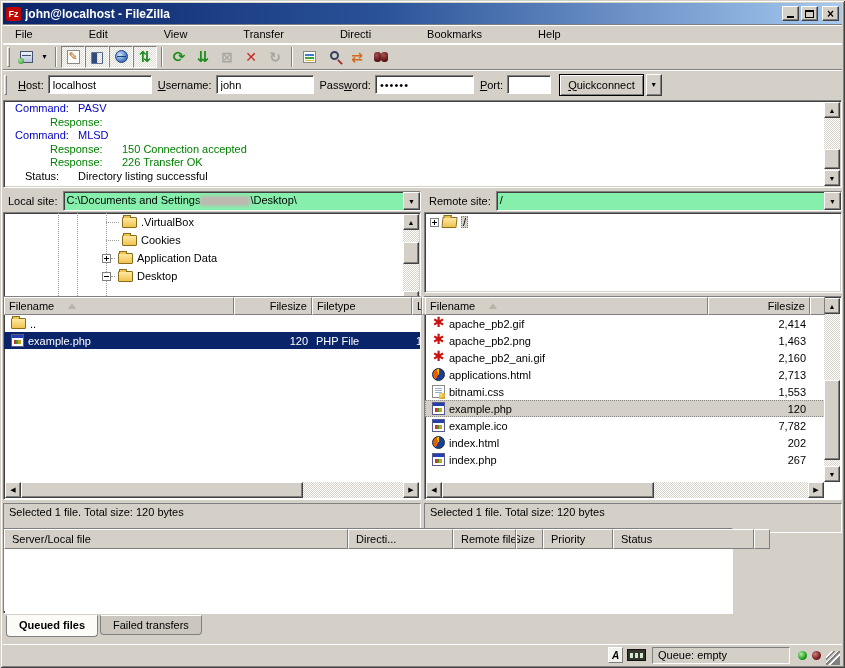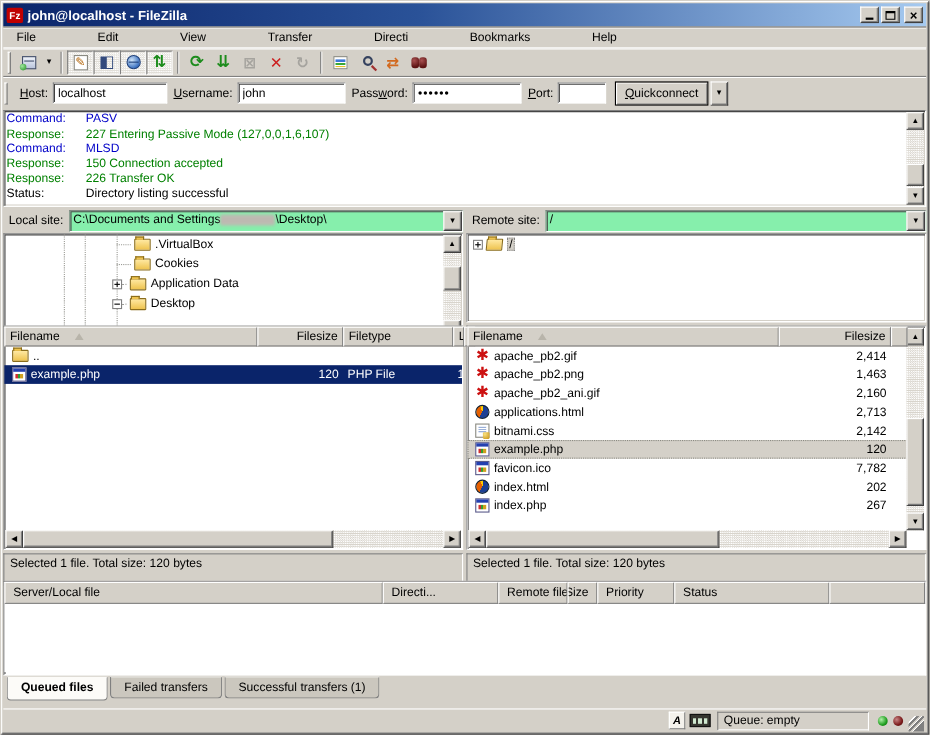--- a/index.html
+++ b/index.html
@@ -77,22 +77,22 @@
   .tfield{height:19px;background:#fff;border:1px solid;border-color:#808080 #fff #fff #808080;
           box-shadow:inset 1px 1px 0 #404040;font:11px "Liberation Sans",sans-serif;padding:1px 4px;}
   #host-input{width:104px;} #user-input{width:98px;} #pass-input{width:99px;letter-spacing:1px;} #port-input{width:44px;}
   #qc-btn{height:22px;padding:2px 8px;font:11px "Liberation Sans",sans-serif;background:#d4d0c8;
           border:1px solid #000;box-shadow:inset 1px 1px 0 #fff, inset -1px -1px 0 #808080;margin-left:8px;}
   #qc-drop{width:16px;height:22px;display:flex;align-items:center;justify-content:center;font-size:7px;margin-left:2px;}
 
   
   #log{position:absolute;left:3px;top:100px;width:839px;height:88px;padding:1px 2px;}
   .logline{display:flex;height:13.5px;line-height:13.5px;white-space:nowrap;}
-  .loglabel{width:72px;flex:none;}
-  .lc-command{color:#0000c8;} .lc-response{color:#008000;} .lc-status{color:#000;}
+  .loglabel{width:72px;flex:none;text-align:center;}
+  .lc-command{color:#0000c8;} .lc-response{color:#008000;padding-left:44px;} .lc-status{color:#000;}
   #log .vsb{position:absolute;top:1px;bottom:1px;right:1px;}
 
   
   .vsb{width:16px;background:repeating-conic-gradient(#fff 0% 25%,#d8d4cc 0% 50%);background-size:2px 2px;position:absolute;}
   .hsb{height:16px;background:repeating-conic-gradient(#fff 0% 25%,#d8d4cc 0% 50%);background-size:2px 2px;position:absolute;}
   .sbtn{position:absolute;width:16px;height:16px;display:flex;align-items:center;justify-content:center;
         font-size:7px;color:#000;background:#d4d0c8;border:1px solid;border-color:#fff #404040 #404040 #fff;
         box-shadow:inset -1px -1px 0 #808080, inset 1px 1px 0 #d4d0c8;}
   .sb-up{top:0;left:0;} .sb-dn{bottom:0;left:0;} .sb-l{left:0;top:0;} .sb-r{right:0;top:0;}
   .thumb{position:absolute;background:#d4d0c8;border:1px solid;border-color:#fff #404040 #404040 #fff;
@@ -149,21 +149,21 @@
   .frow{height:17px;display:flex;align-items:center;white-space:nowrap;}
   .fcell{padding:0 4px;overflow:hidden;flex:none;display:flex;align-items:center;height:17px;}
   .fcell.right{justify-content:flex-end;}
   .frow.sel-active{background:#0a246a;color:#fff;}
   .frow.sel-inactive{background:#d4d0c8;outline:1px dotted #8a8a82;outline-offset:-1px;}
 
   .statusline{position:absolute;height:30px;padding:2px 5px;border:1px solid;border-color:#808080 #fff #fff #808080;
               white-space:nowrap;overflow:hidden;}
 
   
-  #queue{position:absolute;left:3px;top:528px;width:839px;height:86px;background:#fff;
+  #queue{position:absolute;left:3px;top:528px;width:730px;height:86px;background:#fff;
          border:1px solid;border-color:#808080 #fff #fff #808080;box-shadow:inset 1px 1px 0 #404040;}
   #queue .lheader{height:20px;}
   #queue .hcell{padding:3px 7px;}
 
   
   #tabs{position:absolute;left:3px;top:615px;width:839px;height:24px;display:flex;align-items:flex-start;padding-left:3px;}
   .tab{padding:3px 12px 4px;border:1px solid #808080;border-top:1px solid #fff;border-radius:0 0 4px 4px;
        background:#cbc7be;margin-right:2px;height:20px;white-space:nowrap;}
   .tab.active{background:#fcfbf8;font-weight:bold;height:22px;border-top-color:#fcfbf8;}
 
@@ -277,21 +277,20 @@
   </div>
 
   <div id="log" class="sunken">
     <div id="log-lines">
         <div class="logline">
           <span class="loglabel lc-command">Command:</span>
           <span class="lc-command">PASV</span>
         </div>
         <div class="logline">
           <span class="loglabel lc-response">Response:</span>
-          <span class="lc-response">227 Entering Passive Mode (127,0,0,1,6,107)</span>
         </div>
         <div class="logline">
           <span class="loglabel lc-command">Command:</span>
           <span class="lc-command">MLSD</span>
         </div>
         <div class="logline">
           <span class="loglabel lc-response">Response:</span>
           <span class="lc-response">150 Connection accepted</span>
         </div>
         <div class="logline">
@@ -457,33 +456,33 @@
             <span class="fi fi-file fi-firefox"></span>
             <span>applications.html</span>
           </span>
           <span class="fcell right" style="width: 102px;">2,713</span>
         </div>
         <div class="frow">
           <span class="fcell" style="width: 283px;">
             <span class="fi fi-file fi-css"></span>
             <span>bitnami.css</span>
           </span>
-          <span class="fcell right" style="width: 102px;">2,142</span>
+          <span class="fcell right" style="width: 102px;">1,553</span>
         </div>
         <div class="frow sel-inactive">
           <span class="fcell" style="width: 283px;">
             <span class="fi fi-file fi-win"></span>
             <span>example.php</span>
           </span>
           <span class="fcell right" style="width: 102px;">120</span>
         </div>
         <div class="frow">
           <span class="fcell" style="width: 283px;">
             <span class="fi fi-file fi-win"></span>
-            <span>favicon.ico</span>
+            <span>example.ico</span>
           </span>
           <span class="fcell right" style="width: 102px;">7,782</span>
         </div>
         <div class="frow">
           <span class="fcell" style="width: 283px;">
             <span class="fi fi-file fi-firefox"></span>
             <span>index.html</span>
           </span>
           <span class="fcell right" style="width: 102px;">202</span>
         </div>
@@ -531,21 +530,20 @@
           <span>Status</span>
         </span>
         <span class="hcell" style="flex: 1 1 0%;"></span>
       </div>
     <div style="height:62px;background:#fff;"></div>
   </div>
 
   <div id="tabs">
       <div class="tab active">Queued files</div>
       <div class="tab">Failed transfers</div>
-      <div class="tab">Successful transfers (1)</div>
     </div>
 
   <div id="statusbar">
     <span id="ascii-ind">A</span>
     <span id="speed-ind"></span>
     <span id="queue-status">Queue: empty</span>
     <span class="led" id="led-green"></span>
     <span class="led" id="led-red"></span>
     <span id="resize-grip"></span>
   </div>

